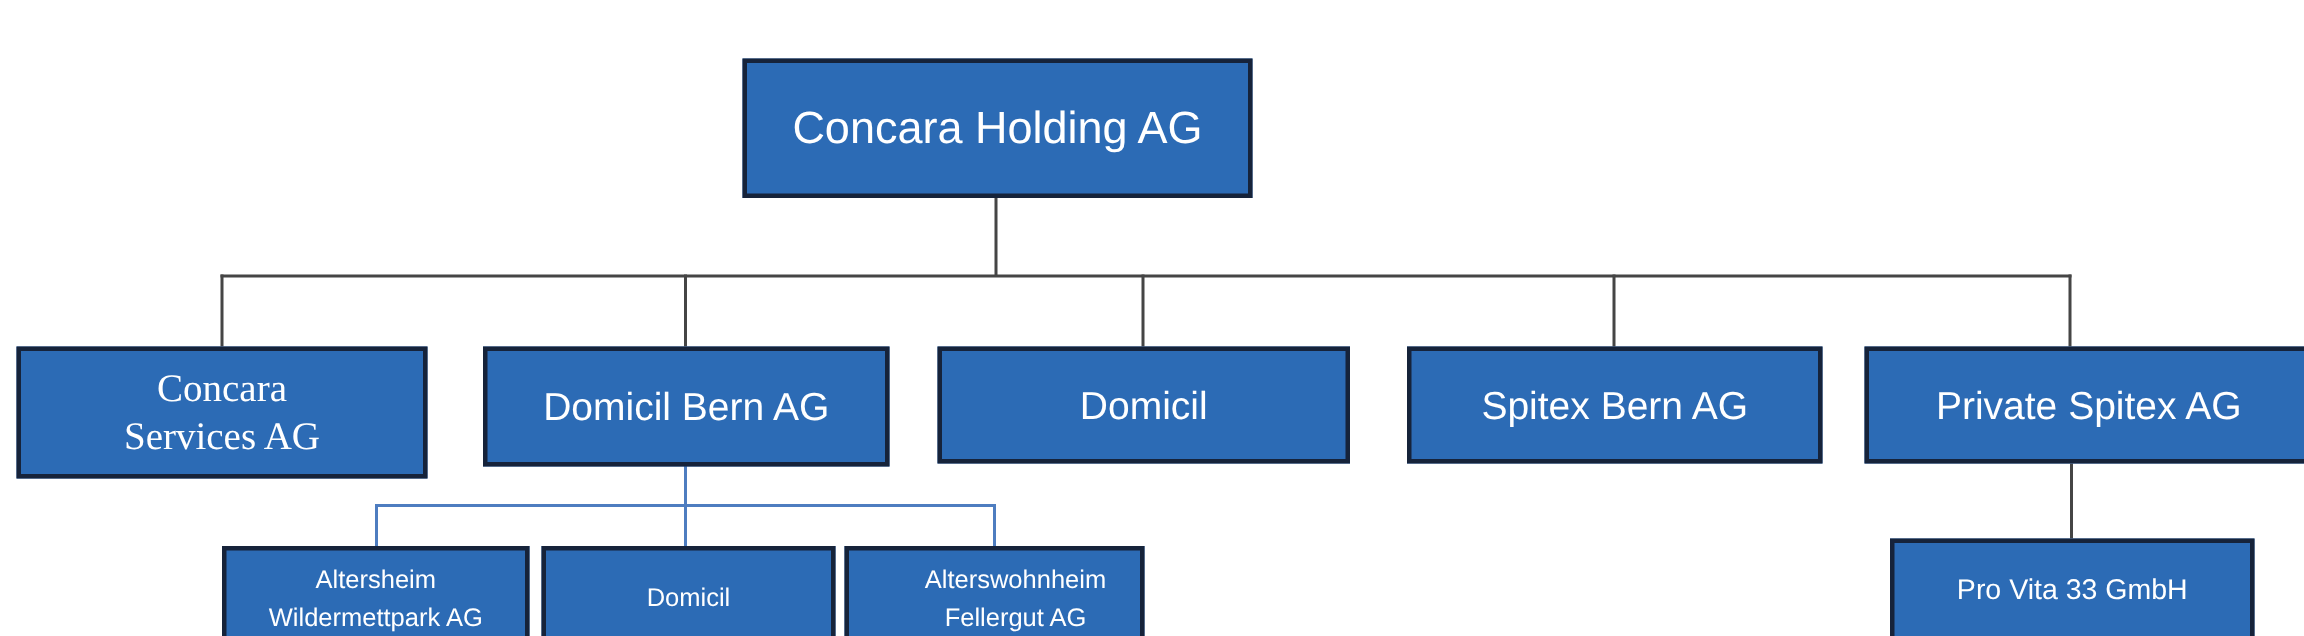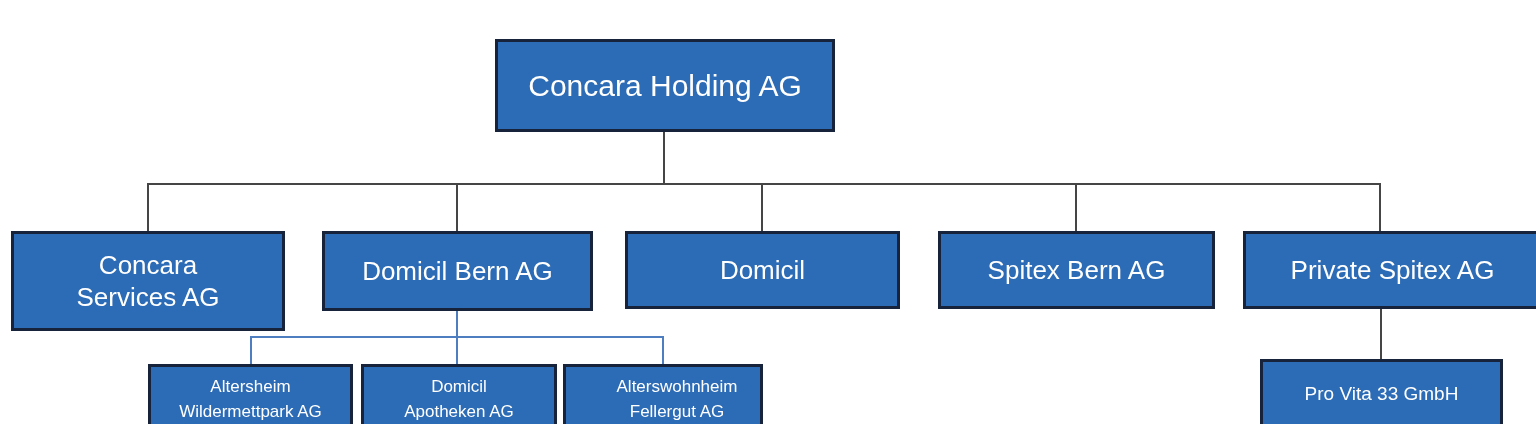--- a/index.html
+++ b/index.html
@@ -63,21 +63,21 @@
   <div class="line blue v" style="left:456px; top:280px; height:28px;"></div>
   <div class="line blue h" style="left:250px; top:307px; width:413px;"></div>
   <div class="line blue v" style="left:250px; top:307px; height:28px;"></div>
   <div class="line blue v" style="left:456px; top:307px; height:28px;"></div>
   <div class="line blue v" style="left:662px; top:307px; height:28px;"></div>
 
   <div class="node lvl1" style="left:495px; top:10px; width:340px; height:93px;">
     <span class="ln">Concara Holding AG</span>
   </div>
 
-  <div class="node lvl2" style="left:11px; top:202px; width:274px; height:100px;">
+  <div class="node lvl2" style="left:11px; top:202px; width:274px; height:88px;font-family:Liberation Serif, serif;">
     <span class="ln">Concara</span>
     <span class="ln">Services AG</span>
   </div>
 
   <div class="node lvl2" style="left:322px; top:202px; width:271px; height:80px;">
     <span class="ln">Domicil Bern AG</span>
   </div>
 
   <div class="node lvl2" style="left:625px; top:202px; width:275px; height:78px;">
     <span class="ln">Domicil</span>
@@ -91,21 +91,20 @@
     <span class="ln">Private Spitex AG</span>
   </div>
 
   <div class="node lvl3" style="left:148px; top:335px; width:205px; height:70px;">
     <span class="ln">Altersheim</span>
     <span class="ln">Wildermettpark AG</span>
   </div>
 
   <div class="node lvl3" style="left:361px; top:335px; width:196px; height:70px;">
     <span class="ln">Domicil</span>
-    <span class="ln">Apotheken AG</span>
   </div>
 
   <div class="node lvl3" style="left:563px; top:335px; width:200px; height:70px;padding-left:28px;">
     <span class="ln">Alterswohnheim</span>
     <span class="ln">Fellergut AG</span>
   </div>
 
   <div class="node lvl3b" style="left:1260px; top:330px; width:243px; height:70px;">
     <span class="ln">Pro Vita 33 GmbH</span>
   </div>

